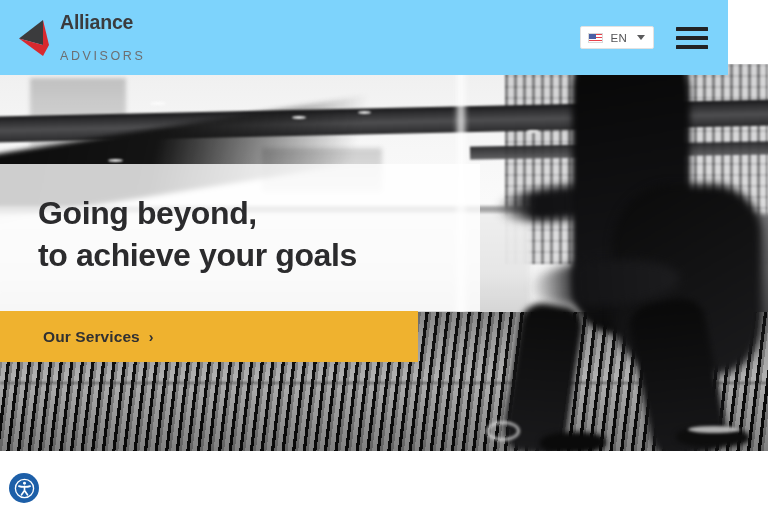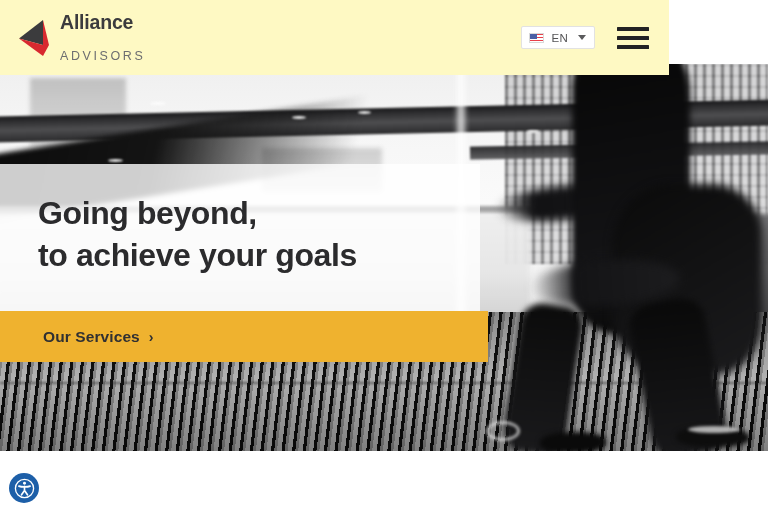--- a/index.html
+++ b/index.html
@@ -6,22 +6,22 @@
   html, body {
     width:768px; height:512px;
     background:#ffffff;
     font-family:"Liberation Sans", sans-serif;
     overflow:hidden;
   }
 
   
   .header{
     position:absolute; left:0; top:0;
-    width:669px; height:75px;
-    background:#fef9c3;
+    width:728px; height:75px;
+    background:#7dd3fc;
     display:flex; align-items:center;
     z-index:40;
   }
   .brand{
     display:flex; align-items:center;
     margin-left:18px; gap:9px;
     cursor:pointer;
   }
   .brand-mark{
     position:relative;
@@ -303,21 +303,21 @@
     position:absolute; left:38px; top:28px;
     font-size:32px; font-weight:bold;
     line-height:1.32;
     color:#2b2b2d;
     letter-spacing:-0.4px;
     white-space:pre-line;
   }
   
   .cta-bar{
     position:absolute; left:0; top:247px;
-    width:488px; height:51px;
+    width:418px; height:51px;
     background:#efb22f;
     display:flex; align-items:center;
     cursor:pointer;
   }
   .cta-label{
     margin-left:43px;
     font-size:15.5px; font-weight:bold;
     color:#303032; letter-spacing:0.1px;
   }
   .cta-chev{

